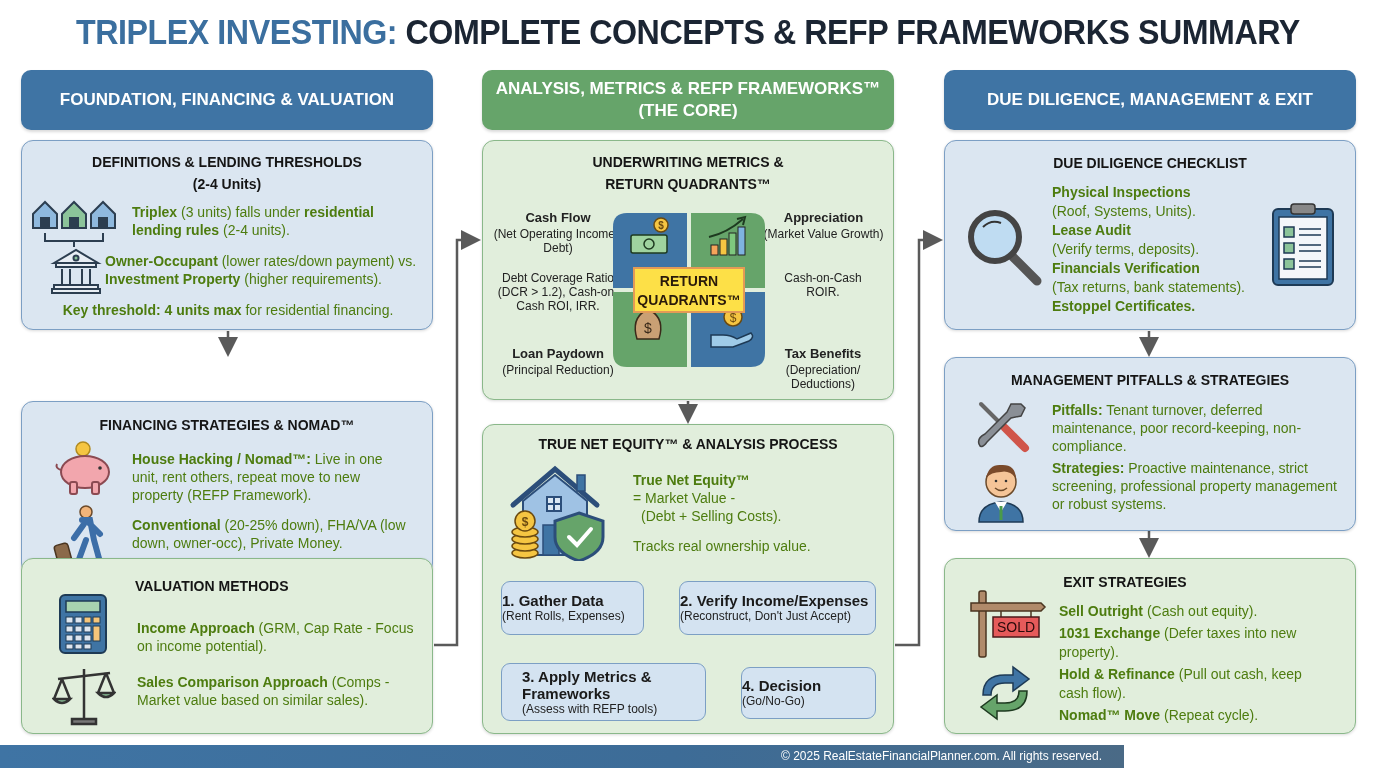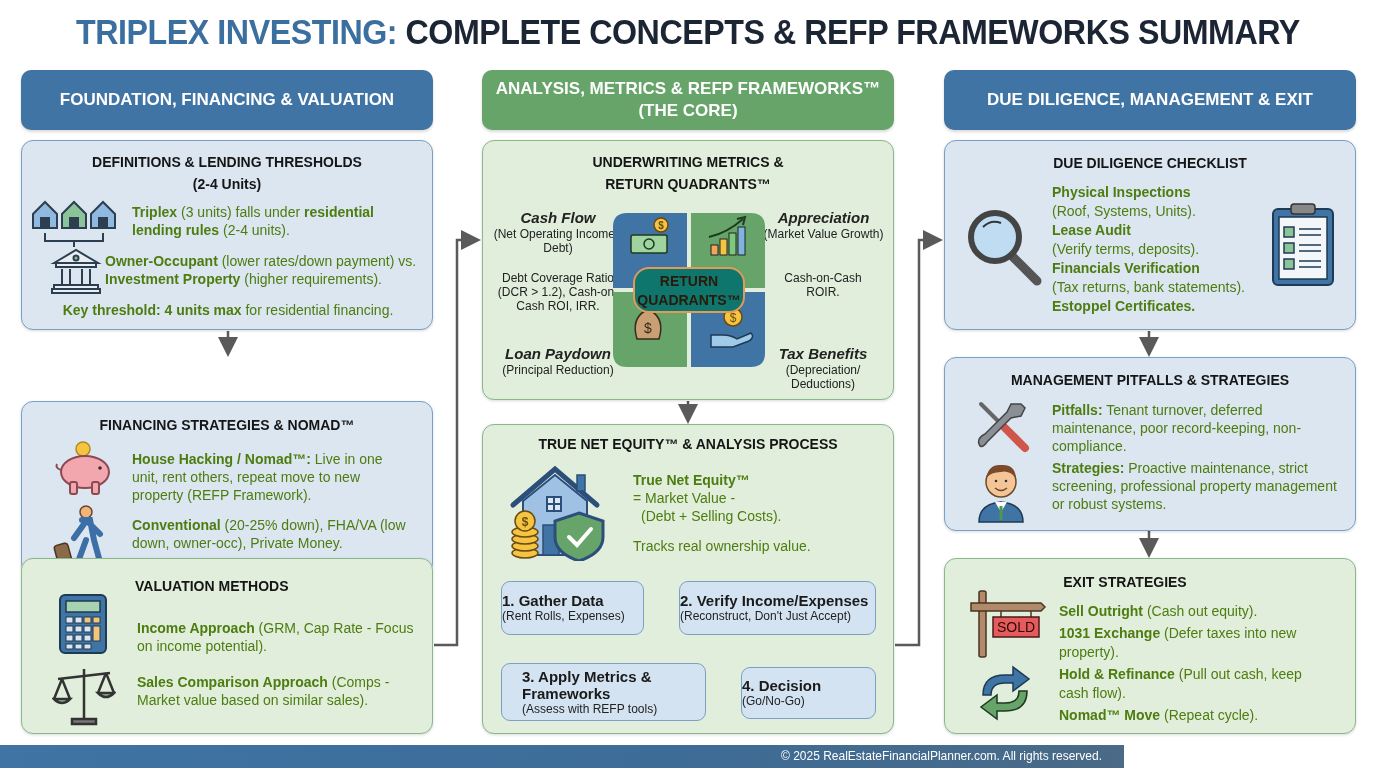--- a/index.html
+++ b/index.html
@@ -19,21 +19,21 @@
   .card { position: absolute; border-radius: 12px; box-shadow: 0 1px 3px rgba(0,0,0,0.15); }
   .card.blue { background: #dbe6f1; border: 1.5px solid #7c9fc4; }
   .card.green { background: #e1eedc; border: 1.5px solid #8ab88a; }
   .card h3 { font-size: 14px; font-weight: bold; text-align: center; line-height: 22px; color: #151515; }
 
   .txt { position: absolute; font-size: 14px; line-height: 18px; color: #4d7c0f; }
   .txt b { font-weight: bold; }
   .icon { position: absolute; }
 
   .rq-label { position: absolute; text-align: center; font-size: 12px; line-height: 14px; color: #222; }
-  .rq-label b { display: block; font-size: 15px; line-height: 18px; font-style: italic; }
+  .rq-label b { display: block; font-size: 13px; line-height: 18px; }
 
   .step { position: absolute; background: #d4e3f1; border: 1.5px solid #7c9fc4; border-radius: 9px;
     text-align: left; display: flex; flex-direction: column; justify-content: center; }
   .step .t { font-weight: bold; font-size: 15px; line-height: 17px; }
   .step .s { font-size: 12px; line-height: 15px; color: #222; }
 
   svg.conn { position: absolute; left: 0; top: 0; width: 1376px; height: 768px; pointer-events: none; }
 
   .footer { position: absolute; left: 0; top: 745px; width: 1124px; height: 23px;
     background: linear-gradient(90deg, #3f74a4 0%, #3d6c97 60%, #4a6a86 100%); }
@@ -228,21 +228,21 @@
     <g>
       <path d="M26,128 Q20,108 34,100 L28,92 L46,92 L40,100 Q54,108 48,128 Z" fill="#c9a074" stroke="#3a2a1a" stroke-width="1.5"></path>
       <text x="37" y="122" font-size="14" text-anchor="middle" fill="#3a2a1a" font-family="Liberation Sans, sans-serif">$</text>
     </g>
     <g>
       <circle cx="122" cy="106" r="9" fill="#f5c542" stroke="#6b4a10" stroke-width="1.5"></circle>
       <text x="122" y="111" font-size="12" text-anchor="middle" fill="#6b4a10" font-family="Liberation Sans, sans-serif">$</text>
       <path d="M100,124 L112,124 Q120,124 126,128 L140,122 Q144,126 138,130 L122,136 L100,136 Z" fill="#9fcbe8" stroke="#1e3a55" stroke-width="1.5"></path>
     </g>
   </svg>
-  <div style="position:absolute;left:150px;top:126px;width:112px;height:46px;background:#0f766e;border:2px solid #e39a56;border-radius:16px;text-align:center;font-weight:bold;font-size:14px;line-height:19px;padding-top:3px;color:#2a1a0a;">
+  <div style="position:absolute;left:150px;top:126px;width:112px;height:46px;background:#fde047;border:2px solid #e39a56;border-radius:0;text-align:center;font-weight:bold;font-size:14px;line-height:19px;padding-top:3px;color:#2a1a0a;">
     <span>RETURN</span><br>
     <span>QUADRANTS™</span>
   </div>
 </div>
 
 <div class="card green" style="left:482px;top:424px;width:412px;height:310px;">
   <h3 style="margin-top:8px;">TRUE NET EQUITY™ &amp; ANALYSIS PROCESS</h3>
   <svg class="icon" style="left:26px;top:40px;" width="100" height="96" viewBox="0 0 100 96">
     <path d="M4,40 L46,4 L88,40" stroke="#2c4e7a" stroke-width="5" fill="none" stroke-linecap="round"></path>
     <rect x="68" y="10" width="8" height="16" fill="#3f74a4" stroke="#2c4e7a" stroke-width="1.5"></rect>

